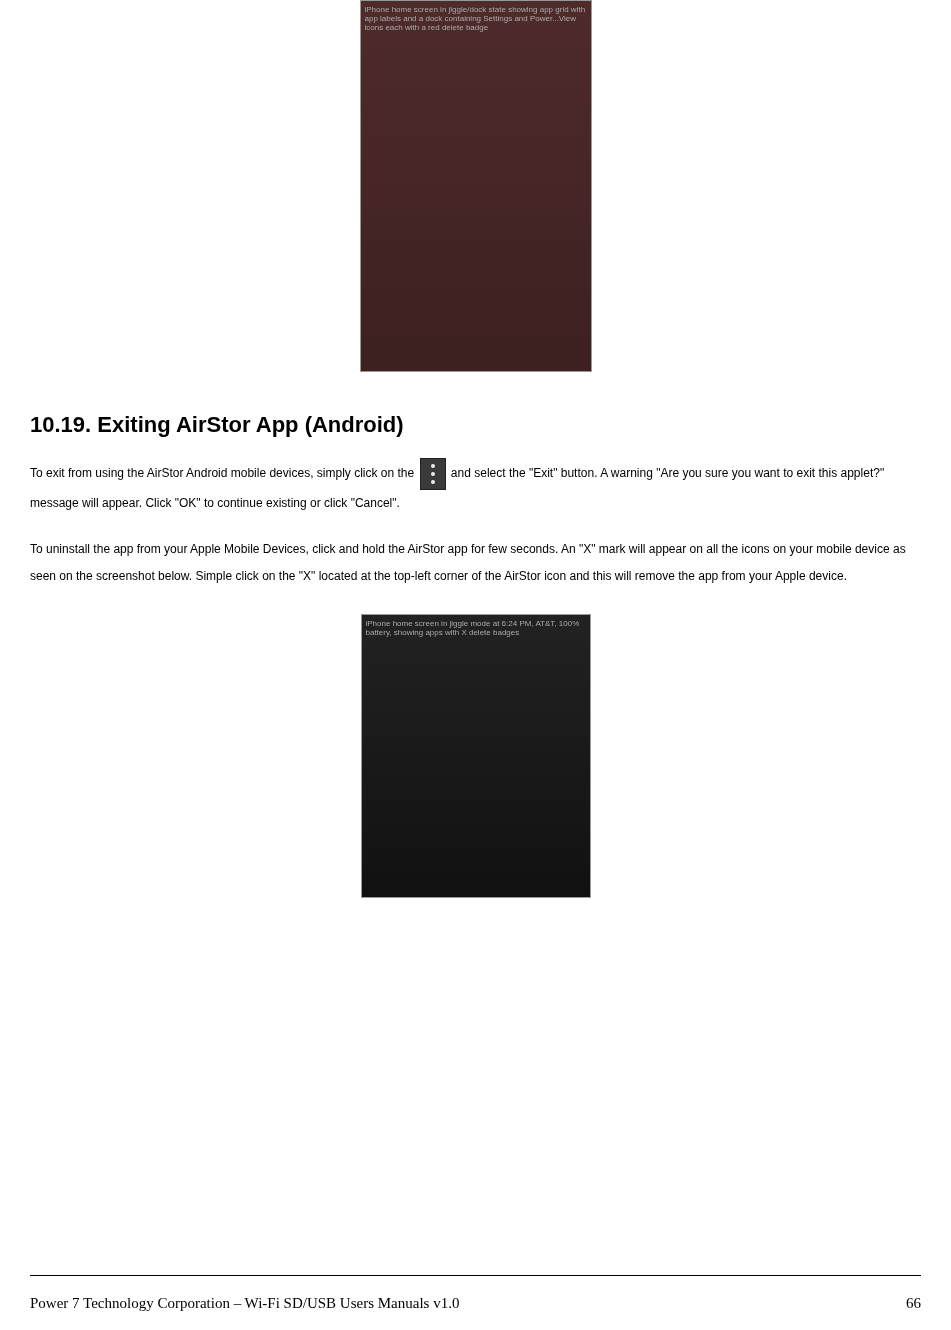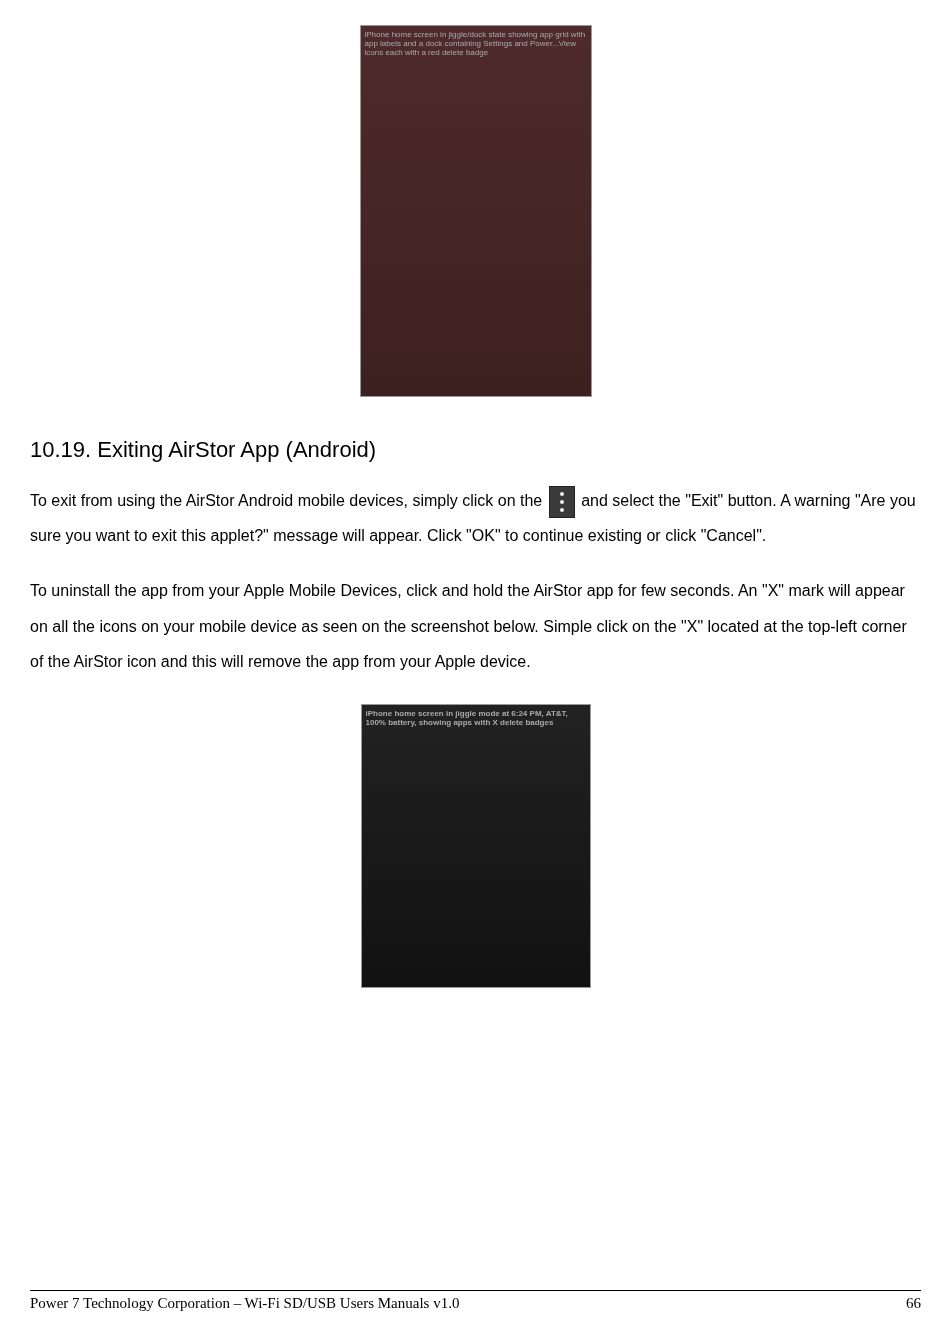--- a/index.html
+++ b/index.html
@@ -8,21 +8,20 @@
     padding: 0;
     background: #fff;
     color: #000;
     width: 951px;
     position: relative;
     min-height: 1330px;
   }
   .page {
     padding: 0 30px;
     box-sizing: border-box;
-    margin-top: 25px;
   }
   .screenshot-placeholder-top {
     width: 230px;
     height: 370px;
     margin: 0 auto 40px auto;
     background: #444;
     display: block;
     border: 1px solid #999;
     position: relative;
     overflow: hidden;
@@ -35,43 +34,42 @@
   }
   .screenshot-placeholder-bottom {
     width: 228px;
     height: 282px;
     margin: 25px auto 0 auto;
     background: #701a75;
     display: block;
     border: 1px solid #999;
     position: relative;
     overflow: hidden;
-    font-weight: bold;
   }
   .screenshot-placeholder-bottom::before {
     content: "";
     position: absolute;
     inset: 0;
     background: linear-gradient(#222, #111);
   }
   .shot-label {
     position: absolute;
     color: #aaa;
     font-size: 8px;
     left: 4px;
     top: 4px;
     z-index: 2;
   }
   h2.section-heading {
     font-size: 22px;
-    font-weight: normal;
+    font-weight: bold;
     margin: 30px 0 20px 0;
   }
   p.body-text {
-    font-size: 16px;
+    font-size: 12px;
     line-height: 2.2;
     margin: 10px 0 20px 0;
   }
   .inline-icon {
     display: inline-block;
     width: 24px;
     height: 30px;
     background: #3a3a3a;
     border: 1px solid #222;
     vertical-align: middle;
@@ -89,21 +87,21 @@
   }
   .inline-icon .dot.d1 { top: 5px; }
   .inline-icon .dot.d2 { top: 13px; }
   .inline-icon .dot.d3 { top: 21px; }
   .footer {
     position: absolute;
     bottom: 18px;
     left: 30px;
     right: 30px;
     border-top: 1px solid #000;
-    padding-top: 4px;
+    padding-top: 19px;
     font-family: "Times New Roman", Times, serif;
     font-size: 15px;
     display: flex;
     justify-content: space-between;
   }
 </style>
 </head>
 <body>
 
 <div class="page">

